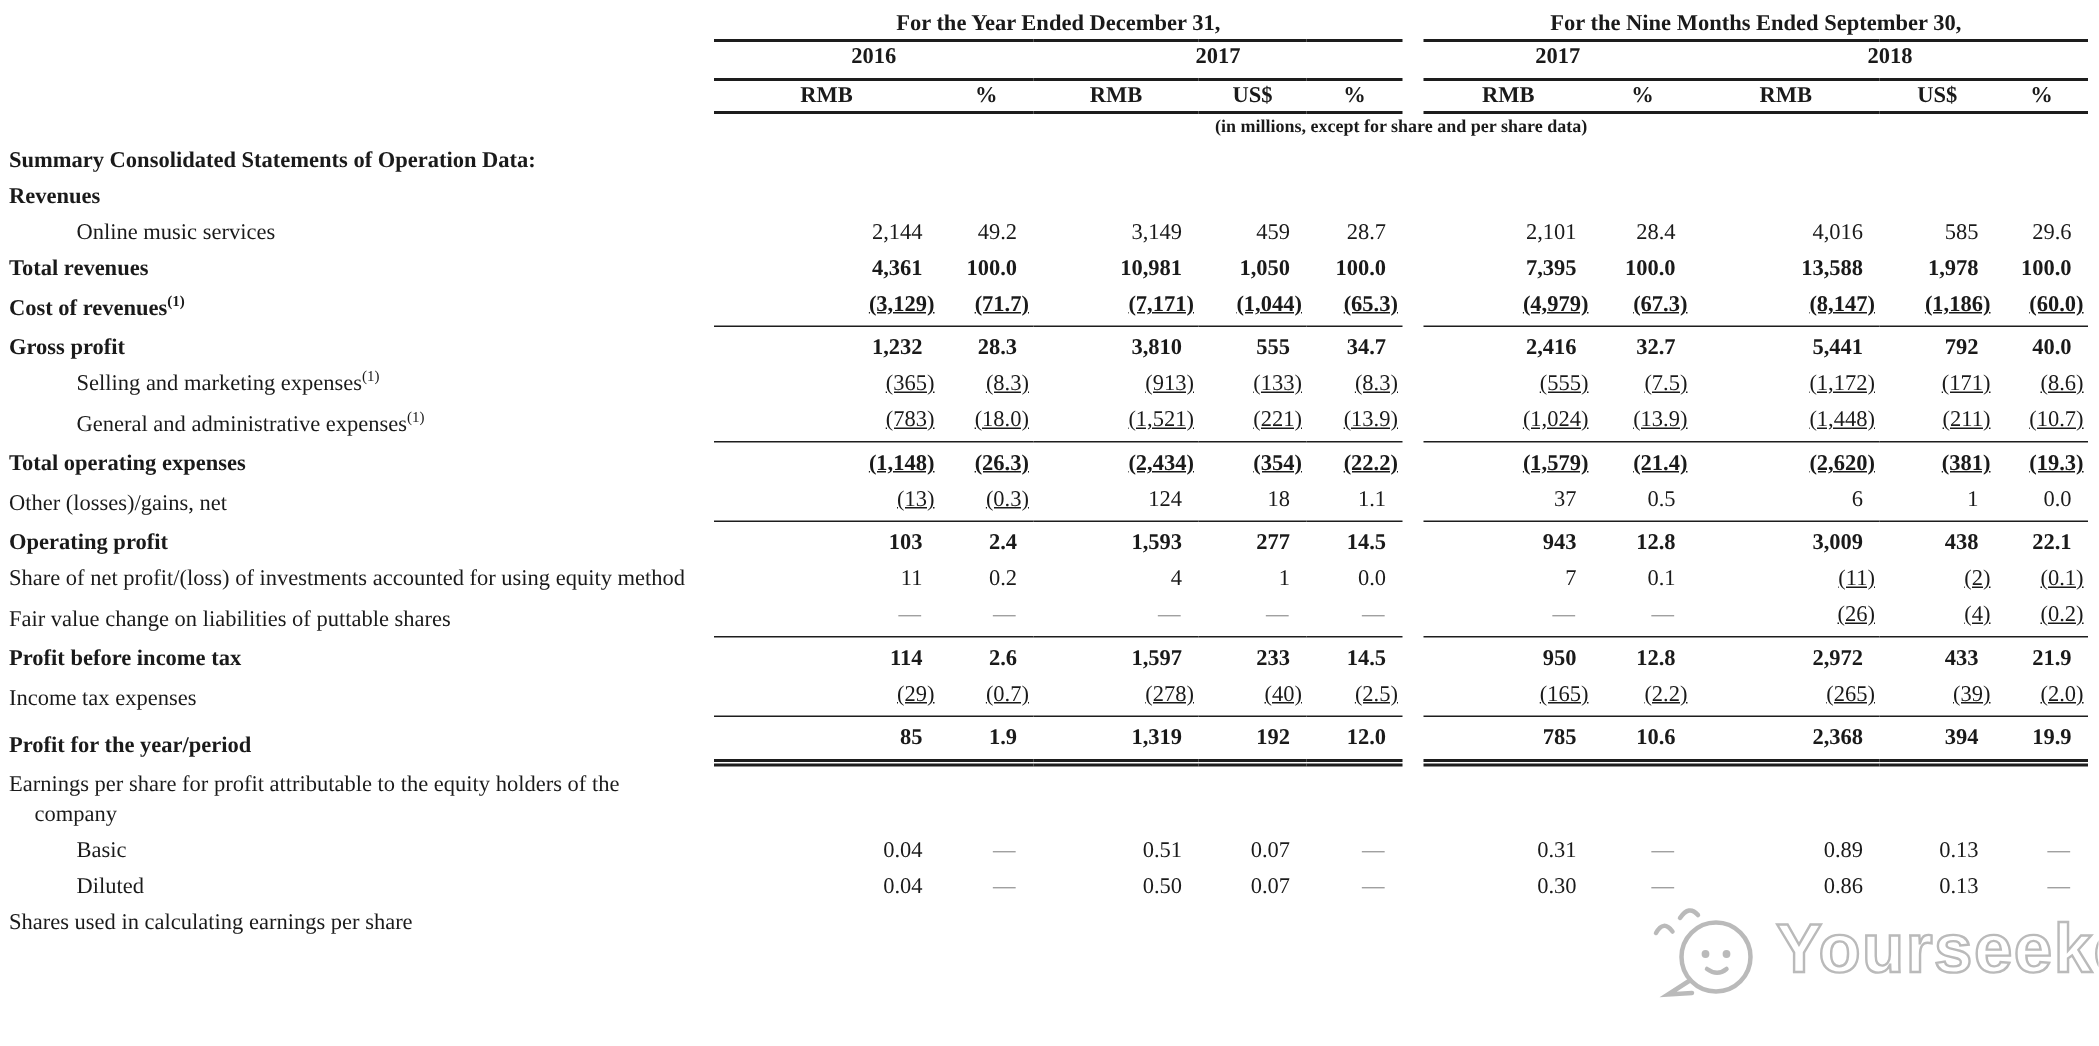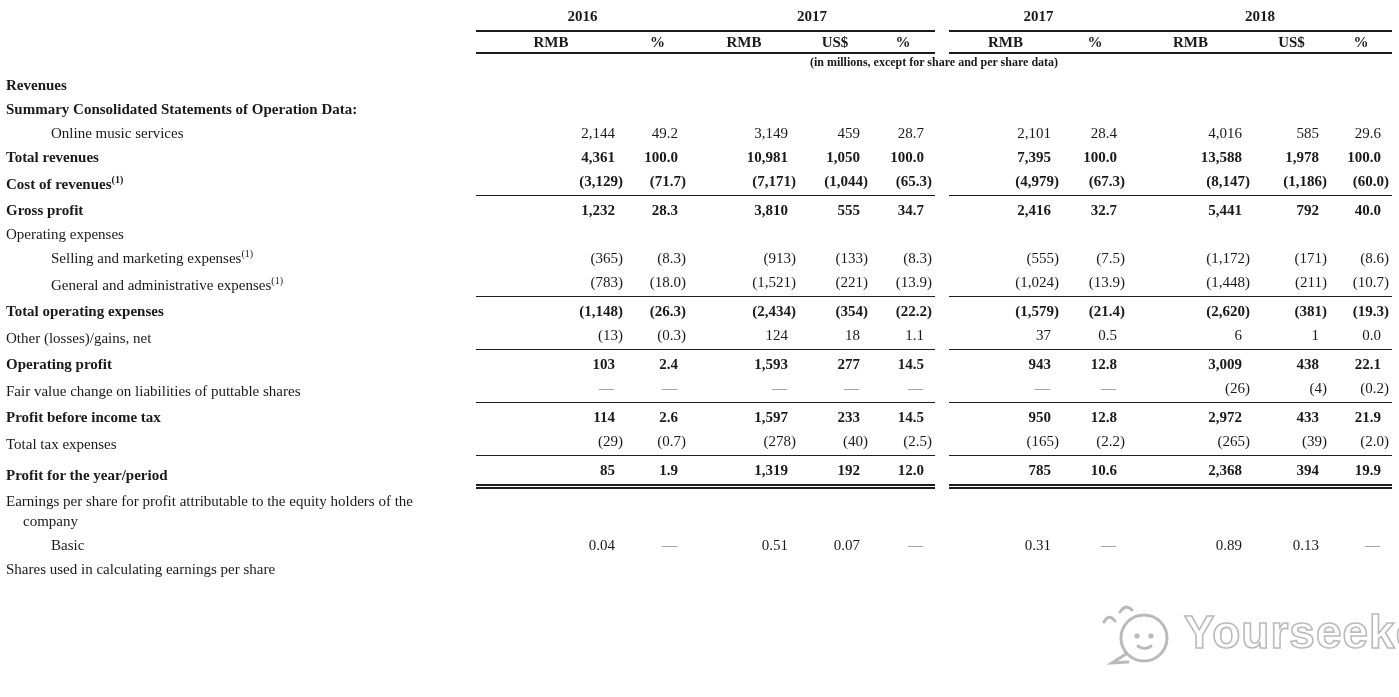--- a/index.html
+++ b/index.html
@@ -18,21 +18,21 @@
   th.grp{border-bottom:2px solid var(--rule);padding-bottom:1px;font-size:15px;}
   th.yr{border-bottom:2px solid var(--rule);padding-bottom:5px;}
   th.unit{border-bottom:2px solid var(--rule);padding-bottom:1px;}
   th.blank,td.spacer{border:none;}
   th.note{font-weight:bold;text-align:center;font-size:12px;padding:1px 0 3px 0;}
   td.lbl{text-align:left;padding-right:6px;line-height:20px;}
   td.lbl.b{font-weight:bold;}
   td.lbl.ind{padding-left:45px;}
   td.lbl.hang{padding-left:17px;text-indent:-17px;}
   td.num{text-align:right;padding-right:11px;white-space:nowrap;line-height:20px;}
-  td.num.paren{padding-right:3px;}
+  td.num.paren{padding-right:3px;text-decoration:underline;}
   td.num.b{font-weight:bold;}
   td.num.dash{color:var(--dash);font-weight:normal;letter-spacing:1px;}
   tr.rule-below td.num,tr.rule-below td.spacer0{border-bottom:1.5px solid var(--rule);padding-bottom:4px;}
   tr.rule-below td.spacer{border-bottom:none;}
   tr.rule-below-double td.num{border-bottom:5px double var(--rule);padding-bottom:4px;margin-top:28px;}
   tr.rule-below + tr td, tr.rule-below-double + tr td{padding-top:4px;}
   sup{font-size:10px;line-height:0;}
   .watermark{
     position:absolute;left:1092px;top:596px;display:flex;align-items:center;
     opacity:.8;pointer-events:none;
@@ -60,20 +60,26 @@
       <col style="width:14px">
       <col style="width:113px">
         <col style="width:66px">
       <col style="width:125px">
         <col style="width:77px">
         <col style="width:62px">
     </colgroup>
     <thead>
       <tr>
         <th class="blank"></th>
+        <th class="grp" colspan="5">For the Year Ended December 31,</th>
+        <th class="blank"></th>
+        <th class="grp" colspan="5">For the Nine Months Ended September 30,</th>
+      </tr>
+      <tr>
+        <th class="blank"></th>
         <th class="yr" colspan="2">2016</th>
         <th class="yr" colspan="3">2017</th>
         <th class="blank"></th>
         <th class="yr" colspan="2">2017</th>
         <th class="yr" colspan="3">2018</th>
       </tr>
       <tr>
         <th class="blank"></th>
         <th class="unit">RMB</th>
         <th class="unit">%</th>
@@ -87,35 +93,35 @@
         <th class="unit">US$</th>
         <th class="unit">%</th>
       </tr>
       <tr>
         <th class="blank"></th>
         <th class="note" colspan="11">(in millions, except for share and per share data)</th>
       </tr>
     </thead>
     <tbody>
         <tr>
+          <td class="lbl b">Summary Consolidated Statements of Operation Data:</td>
+          <td class="num b"></td>
+          <td class="num b"></td>
+          <td class="num b"></td>
+          <td class="num b"></td>
+          <td class="num b"></td>
+          <td class="spacer"></td>
+          <td class="num b"></td>
+          <td class="num b"></td>
+          <td class="num b"></td>
+          <td class="num b"></td>
+          <td class="num b"></td>
+        </tr>
+        <tr>
           <td class="lbl b">Revenues</td>
-          <td class="num b"></td>
-          <td class="num b"></td>
-          <td class="num b"></td>
-          <td class="num b"></td>
-          <td class="num b"></td>
-          <td class="spacer"></td>
-          <td class="num b"></td>
-          <td class="num b"></td>
-          <td class="num b"></td>
-          <td class="num b"></td>
-          <td class="num b"></td>
-        </tr>
-        <tr>
-          <td class="lbl b">Summary Consolidated Statements of Operation Data:</td>
           <td class="num b"></td>
           <td class="num b"></td>
           <td class="num b"></td>
           <td class="num b"></td>
           <td class="num b"></td>
           <td class="spacer"></td>
           <td class="num b"></td>
           <td class="num b"></td>
           <td class="num b"></td>
           <td class="num b"></td>
@@ -171,34 +177,20 @@
           <td class="num b">555</td>
           <td class="num b">34.7</td>
           <td class="spacer"></td>
           <td class="num b">2,416</td>
           <td class="num b">32.7</td>
           <td class="num b">5,441</td>
           <td class="num b">792</td>
           <td class="num b">40.0</td>
         </tr>
         <tr>
-          <td class="lbl">Operating expenses</td>
-          <td class="num"></td>
-          <td class="num"></td>
-          <td class="num"></td>
-          <td class="num"></td>
-          <td class="num"></td>
-          <td class="spacer"></td>
-          <td class="num"></td>
-          <td class="num"></td>
-          <td class="num"></td>
-          <td class="num"></td>
-          <td class="num"></td>
-        </tr>
-        <tr>
           <td class="lbl ind">Selling and marketing expenses<sup>(1)</sup></td>
           <td class="num paren">(365)</td>
           <td class="num paren">(8.3)</td>
           <td class="num paren">(913)</td>
           <td class="num paren">(133)</td>
           <td class="num paren">(8.3)</td>
           <td class="spacer"></td>
           <td class="num paren">(555)</td>
           <td class="num paren">(7.5)</td>
           <td class="num paren">(1,172)</td>
@@ -254,20 +246,34 @@
           <td class="num b">1,593</td>
           <td class="num b">277</td>
           <td class="num b">14.5</td>
           <td class="spacer"></td>
           <td class="num b">943</td>
           <td class="num b">12.8</td>
           <td class="num b">3,009</td>
           <td class="num b">438</td>
           <td class="num b">22.1</td>
         </tr>
+        <tr>
+          <td class="lbl hang">Share of net profit/(loss) of investments accounted for using equity method</td>
+          <td class="num">11</td>
+          <td class="num">0.2</td>
+          <td class="num">4</td>
+          <td class="num">1</td>
+          <td class="num">0.0</td>
+          <td class="spacer"></td>
+          <td class="num">7</td>
+          <td class="num">0.1</td>
+          <td class="num paren">(11)</td>
+          <td class="num paren">(2)</td>
+          <td class="num paren">(0.1)</td>
+        </tr>
         <tr class="rule-below">
           <td class="lbl">Fair value change on liabilities of puttable shares</td>
           <td class="num dash">—</td>
           <td class="num dash">—</td>
           <td class="num dash">—</td>
           <td class="num dash">—</td>
           <td class="num dash">—</td>
           <td class="spacer"></td>
           <td class="num dash">—</td>
           <td class="num dash">—</td>
@@ -283,21 +289,21 @@
           <td class="num b">233</td>
           <td class="num b">14.5</td>
           <td class="spacer"></td>
           <td class="num b">950</td>
           <td class="num b">12.8</td>
           <td class="num b">2,972</td>
           <td class="num b">433</td>
           <td class="num b">21.9</td>
         </tr>
         <tr class="rule-below">
-          <td class="lbl">Total tax expenses</td>
+          <td class="lbl">Income tax expenses</td>
           <td class="num paren">(29)</td>
           <td class="num paren">(0.7)</td>
           <td class="num paren">(278)</td>
           <td class="num paren">(40)</td>
           <td class="num paren">(2.5)</td>
           <td class="spacer"></td>
           <td class="num paren">(165)</td>
           <td class="num paren">(2.2)</td>
           <td class="num paren">(265)</td>
           <td class="num paren">(39)</td>
@@ -335,20 +341,34 @@
           <td class="lbl ind">Basic</td>
           <td class="num">0.04</td>
           <td class="num dash">—</td>
           <td class="num">0.51</td>
           <td class="num">0.07</td>
           <td class="num dash">—</td>
           <td class="spacer"></td>
           <td class="num">0.31</td>
           <td class="num dash">—</td>
           <td class="num">0.89</td>
+          <td class="num">0.13</td>
+          <td class="num dash">—</td>
+        </tr>
+        <tr>
+          <td class="lbl ind">Diluted</td>
+          <td class="num">0.04</td>
+          <td class="num dash">—</td>
+          <td class="num">0.50</td>
+          <td class="num">0.07</td>
+          <td class="num dash">—</td>
+          <td class="spacer"></td>
+          <td class="num">0.30</td>
+          <td class="num dash">—</td>
+          <td class="num">0.86</td>
           <td class="num">0.13</td>
           <td class="num dash">—</td>
         </tr>
         <tr>
           <td class="lbl">Shares used in calculating earnings per share</td>
           <td class="num"></td>
           <td class="num"></td>
           <td class="num"></td>
           <td class="num"></td>
           <td class="num"></td>

